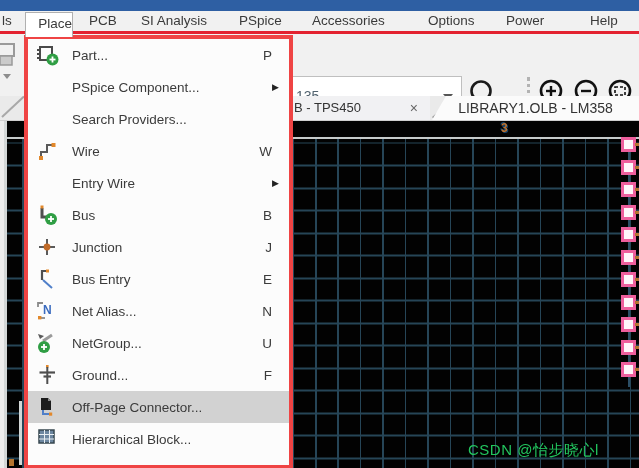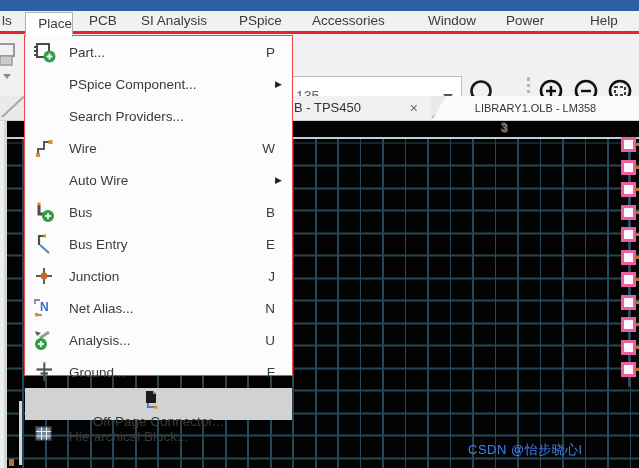--- a/index.html
+++ b/index.html
@@ -26,67 +26,67 @@
   .sep{left:527px;top:43px;height:42px;width:0;border-left:3px dotted #b3b3b3;}
   .caret{width:0;height:0;border-left:5px solid transparent;border-right:5px solid transparent;border-top:5px solid #5a5a5a;}
 
   
   .tabbar{left:0;top:96px;width:639px;height:24px;background:#eaeaea;}
   .tab-l{left:278px;top:96px;width:152px;height:24px;background:#f1f1f3;}
   .tab-l .tl{position:absolute;left:16px;top:0;line-height:24px;font-size:13px;color:#333;}
   .tab-l .x{position:absolute;right:12px;top:0;line-height:24px;font-size:14px;color:#666;}
   .tab-slant{left:429px;top:107px;width:30px;height:2px;background:#9c9c9c;transform:rotate(-41deg);transform-origin:50% 50%;}
   .tab-r{left:432px;top:96px;width:207px;height:24px;background:#fbfbfb;
-         clip-path:polygon(14px 0,100% 0,100% 100%,0 100%);text-align:center;line-height:24px;font-size:11px;color:#333;}
+         clip-path:polygon(14px 0,100% 0,100% 100%,0 100%);text-align:center;line-height:24px;font-size:14px;color:#333;}
   .tabstrip{left:0;top:120px;width:639px;height:1px;background:#cfcfcf;}
 
   
   .schem{left:0;top:121px;width:639px;height:347px;background:#020202;}
   .colnum{position:absolute;left:501px;top:0px;font-size:12px;font-weight:bold;color:#bf7330;
           text-shadow:1px 1px 0 #17456b,-1px -1px 0 #17456b;}
   .pborder{position:absolute;left:6px;top:16px;width:633px;height:2px;background:#c6cbcb;}
   .grid{position:absolute;left:0;top:18px;width:639px;height:329px;
         background-image:
           repeating-linear-gradient(to right,#264557 0 1.5px,transparent 1.5px 22.5px),
           repeating-linear-gradient(to bottom,#264557 0 1.5px,transparent 1.5px 22.5px);
         background-position:0 0,0 3.5px;}
   .pinline{position:absolute;left:628px;top:18px;width:2px;height:248px;background:#2c4f66;}
   .handle{position:absolute;left:621px;width:9px;height:9px;border:3px solid #ee5f9d;background:#fff7fb;}
   .stub{position:absolute;left:635px;width:4px;height:3px;background:#b5742f;}
-  .wm{position:absolute;left:468px;top:320px;font-size:13px;color:#3b82f6;letter-spacing:.5px;white-space:nowrap;}
+  .wm{position:absolute;left:468px;top:320px;font-size:15px;color:#22c55e;letter-spacing:.5px;white-space:nowrap;}
   .lgray{position:absolute;left:0;top:0;width:4px;height:347px;background:#ededed;}
   .lwhite{position:absolute;left:4px;top:0;width:3px;height:347px;background:#d3d7d7;}
   .lwhite2{position:absolute;left:19px;top:280px;width:3px;height:64px;background:#d3d7d7;}
   .lorange{position:absolute;left:9px;top:338px;width:5px;height:7px;background:#b5742f;}
   .diag{left:2px;top:116px;width:30px;height:2px;background:#a8a8a8;transform:rotate(-43deg);transform-origin:0 50%;z-index:1;}
 
   
-  .popup{left:24px;top:35px;width:269px;height:341px;background:#fcfcfc;
-         border:1px solid #ef4444;box-sizing:border-box;z-index:5;}
+  .popup{left:24px;top:35px;width:269px;height:434px;background:#fcfcfc;
+         border:4px solid #ef4444;box-sizing:border-box;z-index:5;}
   .mi{display:flex;align-items:center;height:32px;padding:0 8px 0 7px;}
-  .mi.hl{background:#d2d2d2;flex-direction:column;}
+  .mi.hl{background:#d2d2d2;}
   .mi .ic{width:26px;height:24px;margin-right:11px;flex:0 0 26px;}
   .mi .lbl{font-size:13.5px;color:#3b3b3b;white-space:nowrap;}
   .mi .sc{margin-left:auto;font-size:13.5px;color:#3b3b3b;padding-right:9px;}
   .mi .arrow{margin-left:auto;font-size:9px;color:#222;padding-right:2px;}
 </style>
 </head>
 <body>
 
 <div class="stage">
 
   <div class="abs titlebar"></div>
 
   <div class="abs menubar">
     <span class="mbitem" style="left:2px">ls</span>
     <span class="mbitem" style="left:89px">PCB</span>
     <span class="mbitem" style="left:141px">SI Analysis</span>
     <span class="mbitem" style="left:239px">PSpice</span>
     <span class="mbitem" style="left:312px">Accessories</span>
-    <span class="mbitem" style="left:428px">Window</span>
+    <span class="mbitem" style="left:428px">Options</span>
     <span class="mbitem" style="left:506px">Power</span>
     <span class="mbitem" style="left:590px">Help</span>
   </div>
 
   <div class="abs redline" style="left:0;width:25px"></div>
   <div class="abs redline" style="left:73px;width:566px"></div>
 
   <div class="abs toolbar">
 
     <svg class="abs" style="left:-6px;top:8px" width="24" height="40">
@@ -204,57 +204,57 @@
           <polyline points="6,19 6,13 12,13 12,6 18,6" fill="none" stroke="#5a5a5a" stroke-width="2"></polyline>
           <rect x="4" y="17" width="4" height="4" fill="#e2882b"></rect>
           <rect x="16.5" y="4" width="4" height="4" fill="#e2882b"></rect>
         </svg>
       </span>
       <span class="lbl">Wire</span>
       <span class="sc">W</span>
     </div>
     <div class="mi">
       <span class="ic"></span>
-      <span class="lbl">Auto Wire</span>
+      <span class="lbl">Entry Wire</span>
       <span class="arrow">▶</span>
     </div>
     <div class="mi">
       <span class="ic">
         <svg width="26" height="24" viewBox="0 0 26 24">
           <polyline points="7,5 7,14 14,14" fill="none" stroke="#4f4f4f" stroke-width="3"></polyline>
           <rect x="5.5" y="2.5" width="3" height="3" fill="#e2882b"></rect>
           <circle cx="16" cy="16" r="6" fill="#2f9e44"></circle>
           <line x1="13" y1="16" x2="19" y2="16" stroke="#fff" stroke-width="1.8"></line>
           <line x1="16" y1="13" x2="16" y2="19" stroke="#fff" stroke-width="1.8"></line>
         </svg>
       </span>
       <span class="lbl">Bus</span>
       <span class="sc">B</span>
     </div>
     <div class="mi">
       <span class="ic">
         <svg width="26" height="24" viewBox="0 0 26 24">
+          <line x1="12" y1="4" x2="12" y2="20" stroke="#5a5a5a" stroke-width="2"></line>
+          <line x1="4" y1="12" x2="20" y2="12" stroke="#5a5a5a" stroke-width="2"></line>
+          <circle cx="12" cy="12" r="3.4" fill="#c06a28"></circle>
+        </svg>
+      </span>
+      <span class="lbl">Junction</span>
+      <span class="sc">J</span>
+    </div>
+    <div class="mi">
+      <span class="ic">
+        <svg width="26" height="24" viewBox="0 0 26 24">
           <polyline points="12,4 7,4 7,13" fill="none" stroke="#4f4f4f" stroke-width="2.2"></polyline>
           <rect x="11" y="2.5" width="3" height="3" fill="#e2882b"></rect>
           <line x1="8" y1="13" x2="17" y2="21" stroke="#4f7fc9" stroke-width="2"></line>
         </svg>
       </span>
       <span class="lbl">Bus Entry</span>
       <span class="sc">E</span>
-    </div>
-    <div class="mi">
-      <span class="ic">
-        <svg width="26" height="24" viewBox="0 0 26 24">
-          <line x1="12" y1="4" x2="12" y2="20" stroke="#5a5a5a" stroke-width="2"></line>
-          <line x1="4" y1="12" x2="20" y2="12" stroke="#5a5a5a" stroke-width="2"></line>
-          <circle cx="12" cy="12" r="3.4" fill="#c06a28"></circle>
-        </svg>
-      </span>
-      <span class="lbl">Junction</span>
-      <span class="sc">J</span>
     </div>
     <div class="mi">
       <span class="ic">
         <svg width="26" height="24" viewBox="0 0 26 24">
           <polyline points="3,8 3,4 8,4" fill="none" stroke="#8a8a8a" stroke-width="1.8"></polyline>
           <polyline points="5,19 10,19" fill="none" stroke="#8a8a8a" stroke-width="1.8"></polyline>
           <rect x="3" y="17" width="3.4" height="3.4" fill="#e2882b"></rect>
           <text x="8" y="15" font-family="Liberation Sans, sans-serif" font-size="12" font-weight="bold" fill="#3a6bbf">N</text>
         </svg>
       </span>
@@ -264,21 +264,21 @@
     <div class="mi">
       <span class="ic">
         <svg width="26" height="24" viewBox="0 0 26 24">
           <path d="M17 4 L8 10" stroke="#9a9a9a" stroke-width="3" fill="none"></path>
           <path d="M3 3 L9 5 L5 8 Z" fill="#5a5a5a"></path>
           <circle cx="9" cy="16" r="6" fill="#2f9e44"></circle>
           <line x1="6" y1="16" x2="12" y2="16" stroke="#fff" stroke-width="1.8"></line>
           <line x1="9" y1="13" x2="9" y2="19" stroke="#fff" stroke-width="1.8"></line>
         </svg>
       </span>
-      <span class="lbl">Analysis...</span>
+      <span class="lbl">NetGroup...</span>
       <span class="sc">U</span>
     </div>
     <div class="mi">
       <span class="ic">
         <svg width="26" height="24" viewBox="0 0 26 24">
           <rect x="11" y="2" width="2.6" height="2.6" fill="#e2882b"></rect>
           <line x1="12.3" y1="4" x2="12.3" y2="21" stroke="#4f4f4f" stroke-width="2"></line>
           <line x1="4.5" y1="9.5" x2="20" y2="9.5" stroke="#4f4f4f" stroke-width="2.2"></line>
           <line x1="8.5" y1="13.5" x2="16" y2="13.5" stroke="#4f4f4f" stroke-width="2.2"></line>
         </svg>

